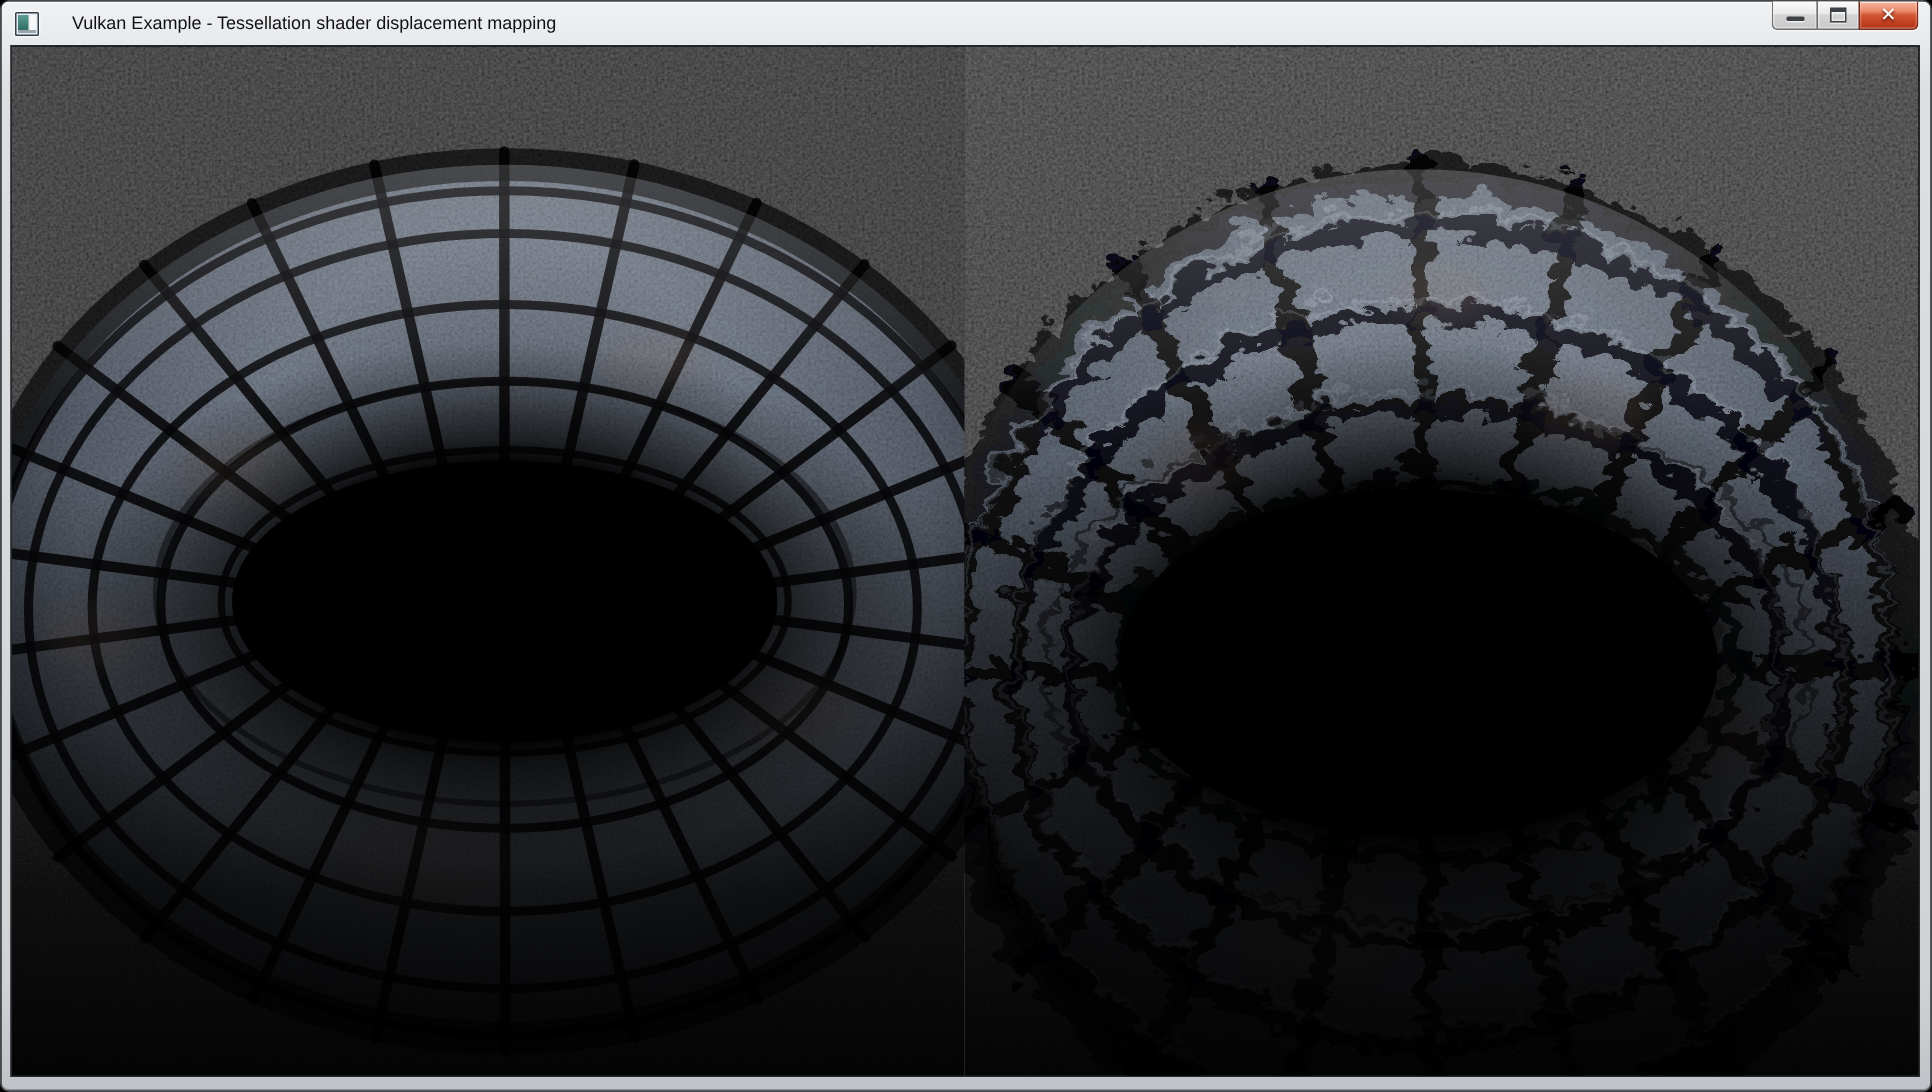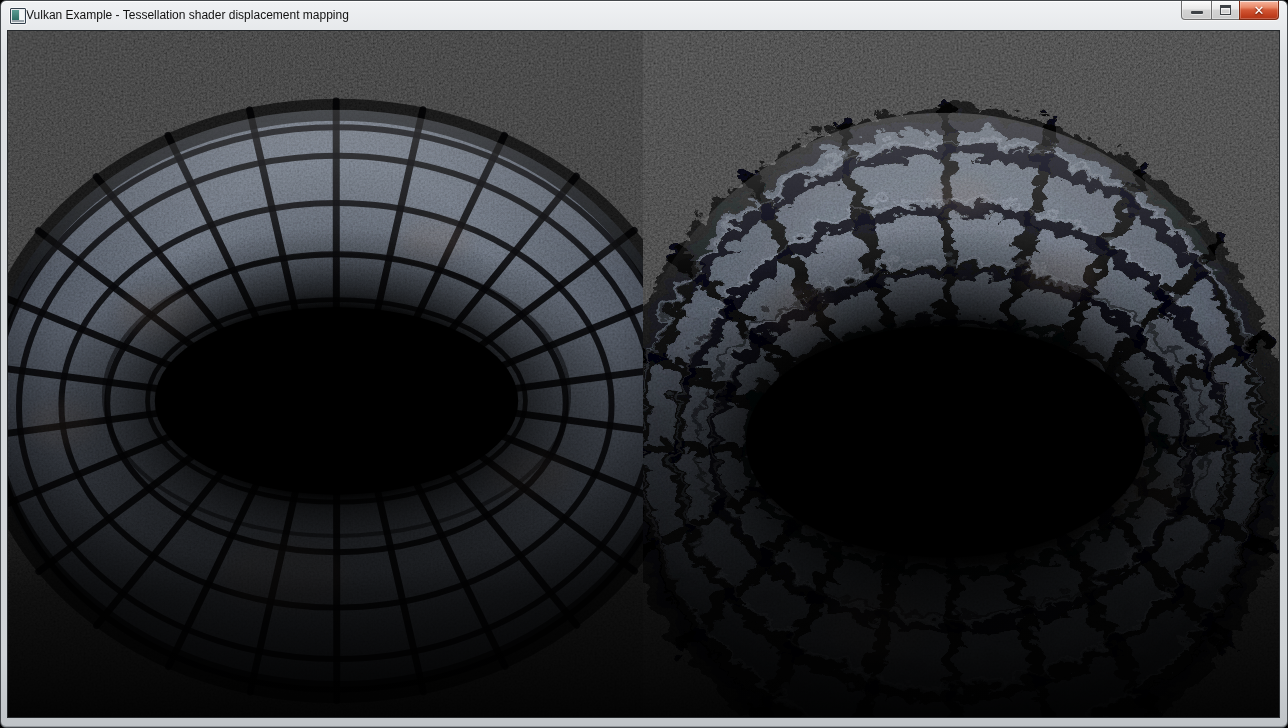--- a/index.html
+++ b/index.html
@@ -2,21 +2,21 @@
 <html><head>
 <meta charset="utf-8">
 <style>
   html,body{margin:0;padding:0;background:#000;width:1288px;height:728px;overflow:hidden;
             font-family:"Liberation Sans", sans-serif;}
   .window{position:absolute;inset:0;box-sizing:border-box;
           background:linear-gradient(180deg,#f0f2f4 0%,#dde0e3 8%,#cfd3d6 90%,#bfc3c7 100%);
           border:1px solid #45494d;border-radius:6px;
           box-shadow:inset 0 1px 0 rgba(255,255,255,.9), inset 0 -1px 0 rgba(130,134,138,.7);}
   .titlebar{position:absolute;top:0;left:0;right:0;height:29px;display:flex;align-items:center;
-            padding-left:9px;gap:0;}
+            padding-left:9px;gap:22px;}
   .title{font-size:12px;color:#111;white-space:nowrap;padding-bottom:1px;}
   
   .app-icon{width:16px;height:16px;box-sizing:border-box;position:relative;flex:0 0 auto;
             border:1px solid #33404c;background:#e8ecee;border-radius:1px;
             box-shadow:0 0 0 1px rgba(255,255,255,.55);}
   .app-icon .teal{position:absolute;left:1px;top:1px;bottom:3px;width:7px;
                   background:linear-gradient(180deg,#5b9c93,#2f6e66);}
   .app-icon .pane{position:absolute;right:1px;top:1px;bottom:3px;left:9px;background:#f4f6f7;}
   .app-icon .base{position:absolute;left:1px;right:1px;bottom:1px;height:2px;background:#9aa4ab;}
   

